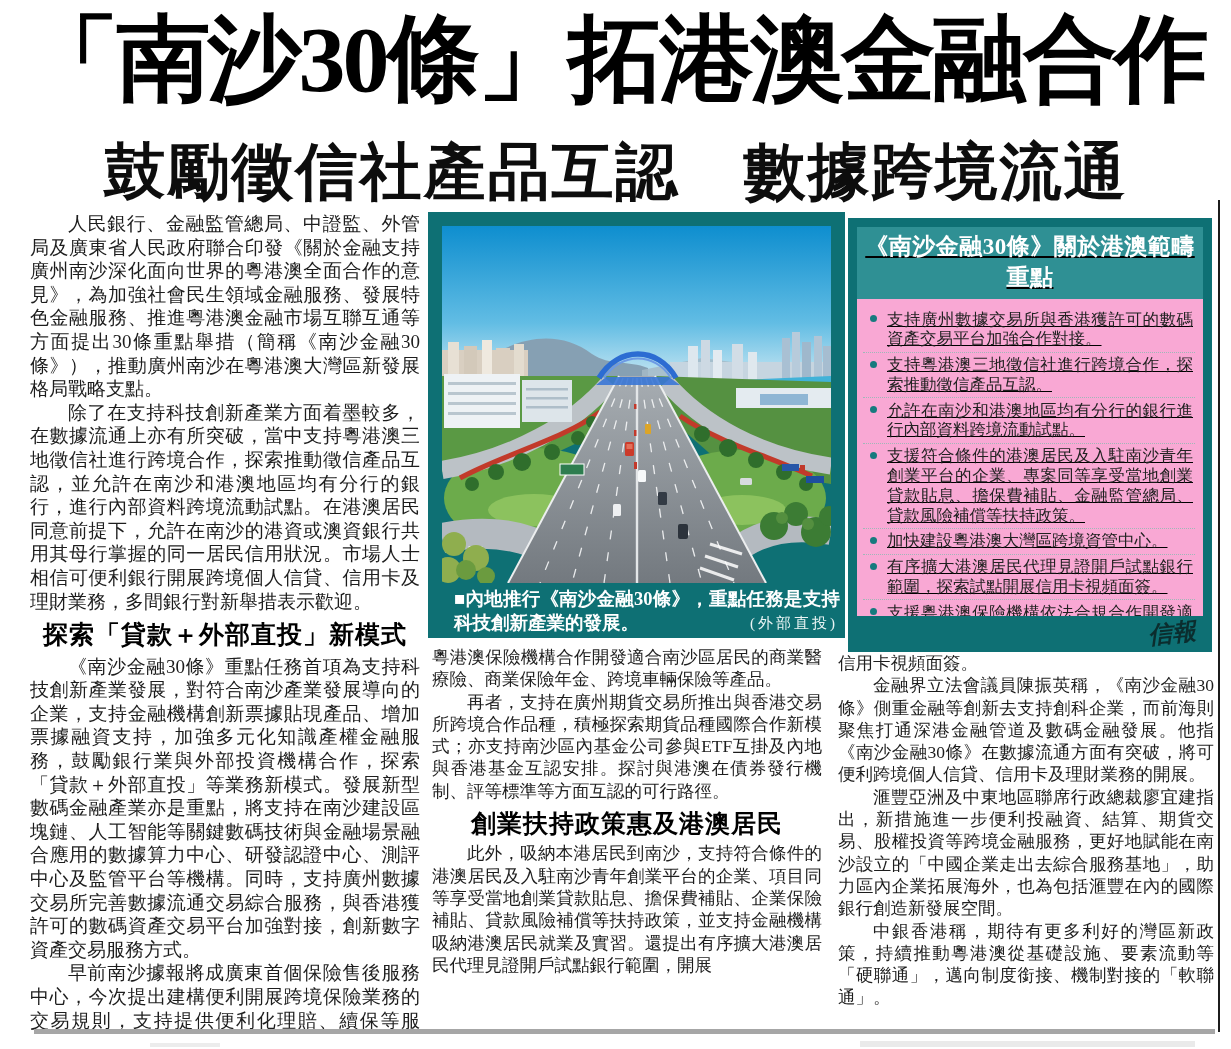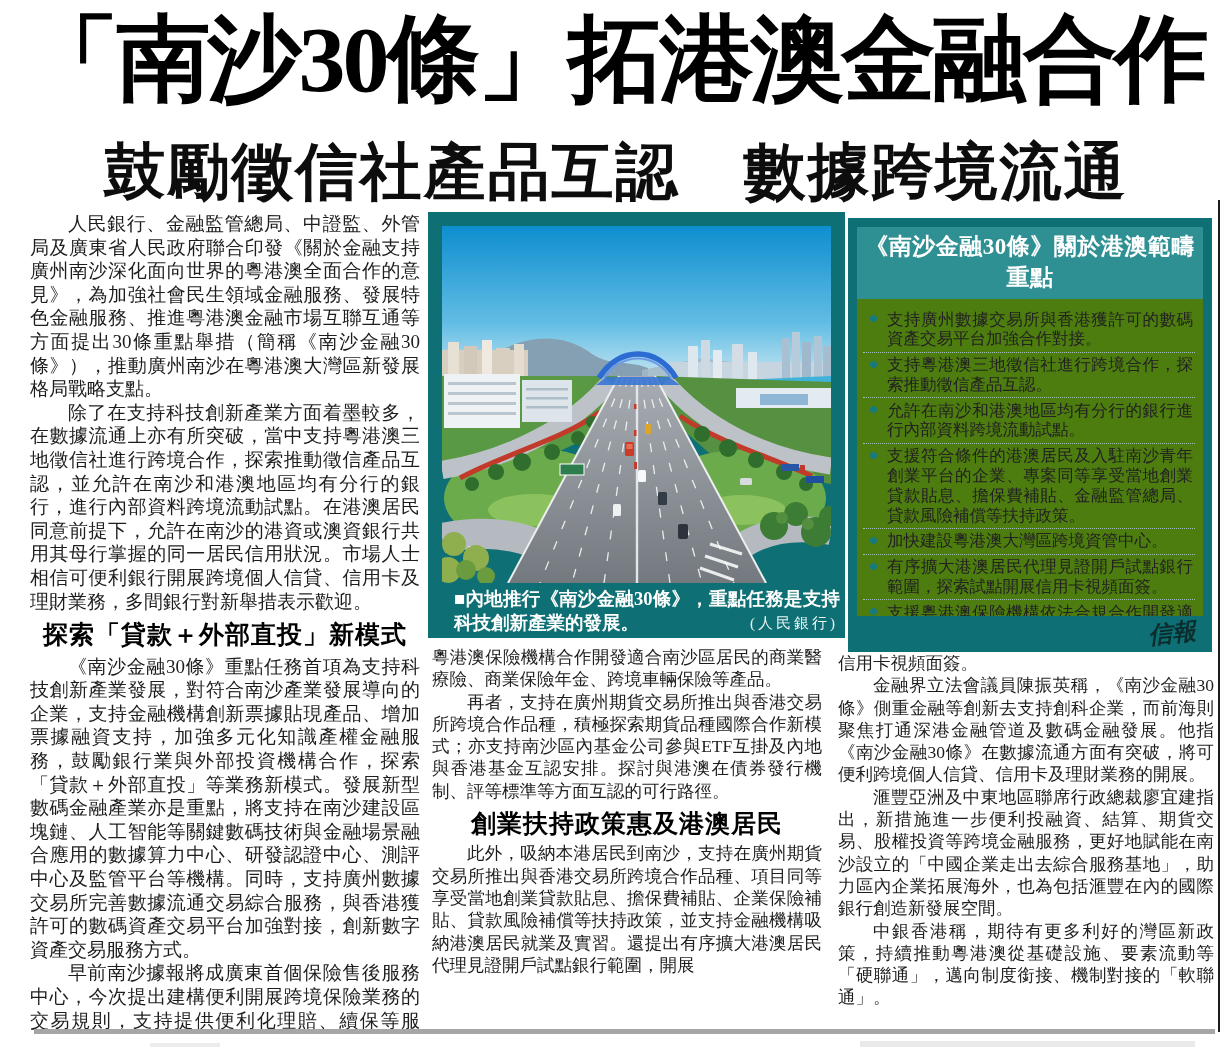--- a/index.html
+++ b/index.html
@@ -21,21 +21,21 @@
     font-family:"Liberation Sans","DejaVu Sans",sans-serif;}
   
   #photoBlock{position:absolute;left:428px;top:212px;width:417px;height:426px;background:#0e7074;}
   #photoBlock svg{position:absolute;left:14px;top:14px;display:block;}
   .caption{position:absolute;left:26px;top:375px;width:386px;height:48px;color:#fff;
     font-size:18.5px;line-height:24px;text-align:justify;font-weight:600;}
   .credit{position:absolute;right:2px;bottom:0;font-size:15px;letter-spacing:3px;
     color:#e9f4f4;font-weight:400;}
   
   #infobox{position:absolute;left:848px;top:218px;width:364px;height:434px;background:#0e7074;}
-  .ib-inner{position:absolute;left:9px;top:9px;right:9px;bottom:36px;background:#4d7c0f;overflow:hidden;}
+  .ib-inner{position:absolute;left:9px;top:9px;right:9px;bottom:36px;background:#f9a8d4;overflow:hidden;text-decoration:underline;}
   .ib-title{background:#2f9094;color:#fff;text-align:center;font-size:23px;font-weight:700;
     padding:4px 0 6px;letter-spacing:0.5px;}
   .ib-list{margin:0;padding:8px 8px 0 6px;list-style:none;}
   .ib-item{position:relative;padding:2.5px 2px 2.5px 24px;font-size:16.5px;line-height:19.8px;
     color:#222;text-align:justify;border-bottom:1px dotted #9fb8b8;}
   .ib-item:last-child{border-bottom:none;}
   .ib-dot{position:absolute;left:7px;top:8px;width:7px;height:7px;border-radius:50%;background:#177a7e;}
   .ib-brand{position:absolute;right:16px;bottom:3px;color:#0b2d2e;font-size:24px;font-weight:700;
     font-style:italic;transform:rotate(-6deg);font-family:"DejaVu Serif",serif;}
   
@@ -57,21 +57,21 @@
       <p class="body-p indent">人民銀行、金融監管總局、中證監、外管局及廣東省人民政府聯合印發《關於金融支持廣州南沙深化面向世界的粵港澳全面合作的意見》，為加強社會民生領域金融服務、發展特色金融服務、推進粵港澳金融市場互聯互通等方面提出30條重點舉措（簡稱《南沙金融30條》），推動廣州南沙在粵港澳大灣區新發展格局戰略支點。</p>
       <p class="body-p indent">除了在支持科技創新產業方面着墨較多，在數據流通上亦有所突破，當中支持粵港澳三地徵信社進行跨境合作，探索推動徵信產品互認，並允許在南沙和港澳地區均有分行的銀行，進行內部資料跨境流動試點。在港澳居民同意前提下，允許在南沙的港資或澳資銀行共用其母行掌握的同一居民信用狀況。市場人士相信可便利銀行開展跨境個人信貸、信用卡及理財業務，多間銀行對新舉措表示歡迎。</p>
       <h3 class="col-heading">探索「貸款＋外部直投」新模式</h3>
       <p class="body-p indent">《南沙金融30條》重點任務首項為支持科技創新產業發展，對符合南沙產業發展導向的企業，支持金融機構創新票據貼現產品、增加票據融資支持，加強多元化知識產權金融服務，鼓勵銀行業與外部投資機構合作，探索「貸款＋外部直投」等業務新模式。發展新型數碼金融產業亦是重點，將支持在南沙建設區塊鏈、人工智能等關鍵數碼技術與金融場景融合應用的數據算力中心、研發認證中心、測評中心及監管平台等機構。同時，支持廣州數據交易所完善數據流通交易綜合服務，與香港獲許可的數碼資產交易平台加強對接，創新數字資產交易服務方式。</p>
       <p class="body-p indent">早前南沙據報將成廣東首個保險售後服務中心，今次提出建構便利開展跨境保險業務的交易規則，支持提供便利化理賠、續保等服務，並支持</p>
     </div>
   <div class="col" id="colMiddle">
       <p class="body-p">粵港澳保險機構合作開發適合南沙區居民的商業醫療險、商業保險年金、跨境車輛保險等產品。</p>
       <p class="body-p indent">再者，支持在廣州期貨交易所推出與香港交易所跨境合作品種，積極探索期貨品種國際合作新模式；亦支持南沙區內基金公司參與ETF互掛及內地與香港基金互認安排。探討與港澳在債券發行機制、評等標準等方面互認的可行路徑。</p>
       <h3 class="col-heading">創業扶持政策惠及港澳居民</h3>
-      <p class="body-p indent">此外，吸納本港居民到南沙，支持在廣州期貨交易所推出與香港交易所跨境合作品種、項目同等享受當地創業貸款貼息、擔保費補貼、企業保險補貼、貸款風險補償等扶持政策，並支持金融機構吸納港澳居民就業及實習。還提出有序擴大港澳居民代理見證開戶試點銀行範圍，開展</p>
+      <p class="body-p indent">此外，吸納本港居民到南沙，支持符合條件的港澳居民及入駐南沙青年創業平台的企業、項目同等享受當地創業貸款貼息、擔保費補貼、企業保險補貼、貸款風險補償等扶持政策，並支持金融機構吸納港澳居民就業及實習。還提出有序擴大港澳居民代理見證開戶試點銀行範圍，開展</p>
     </div>
   <div class="col" id="colRight">
       <p class="body-p">信用卡視頻面簽。</p>
       <p class="body-p indent">金融界立法會議員陳振英稱，《南沙金融30條》側重金融等創新去支持創科企業，而前海則聚焦打通深港金融管道及數碼金融發展。他指《南沙金融30條》在數據流通方面有突破，將可便利跨境個人信貸、信用卡及理財業務的開展。</p>
       <p class="body-p indent">滙豐亞洲及中東地區聯席行政總裁廖宜建指出，新措施進一步便利投融資、結算、期貨交易、股權投資等跨境金融服務，更好地賦能在南沙設立的「中國企業走出去綜合服務基地」，助力區內企業拓展海外，也為包括滙豐在內的國際銀行創造新發展空間。</p>
       <p class="body-p indent">中銀香港稱，期待有更多利好的灣區新政策，持續推動粵港澳從基礎設施、要素流動等「硬聯通」，邁向制度銜接、機制對接的「軟聯通」。</p>
     </div>
 
   <div id="photoBlock">
     <svg width="389" height="357" viewBox="0 0 389 357">
@@ -200,21 +200,21 @@
           <circle cx="34" cy="332" r="13"></circle>
           <circle cx="6" cy="344" r="13"></circle>
         </g>
       <g fill="#6b9b3f">
           <circle cx="24" cy="344" r="10"></circle>
           <circle cx="44" cy="350" r="9"></circle>
         </g>
     </svg>
     <div class="caption">
       <span>■內地推行《南沙金融30條》，重點任務是支持科技創新產業的發展。</span>
-      <span class="credit">(人民銀行)</span>
+      <span class="credit">(外部直投)</span>
     </div>
   </div>
 
   <div id="infobox">
     <div class="ib-inner">
       <div class="ib-title">《南沙金融30條》關於港澳範疇重點</div>
       <ul class="ib-list">
           <li class="ib-item"><span class="ib-dot"></span><span>支持廣州數據交易所與香港獲許可的數碼資產交易平台加強合作對接。</span></li>
           <li class="ib-item"><span class="ib-dot"></span><span>支持粵港澳三地徵信社進行跨境合作，探索推動徵信產品互認。</span></li>
           <li class="ib-item"><span class="ib-dot"></span><span>允許在南沙和港澳地區均有分行的銀行進行內部資料跨境流動試點。</span></li>

